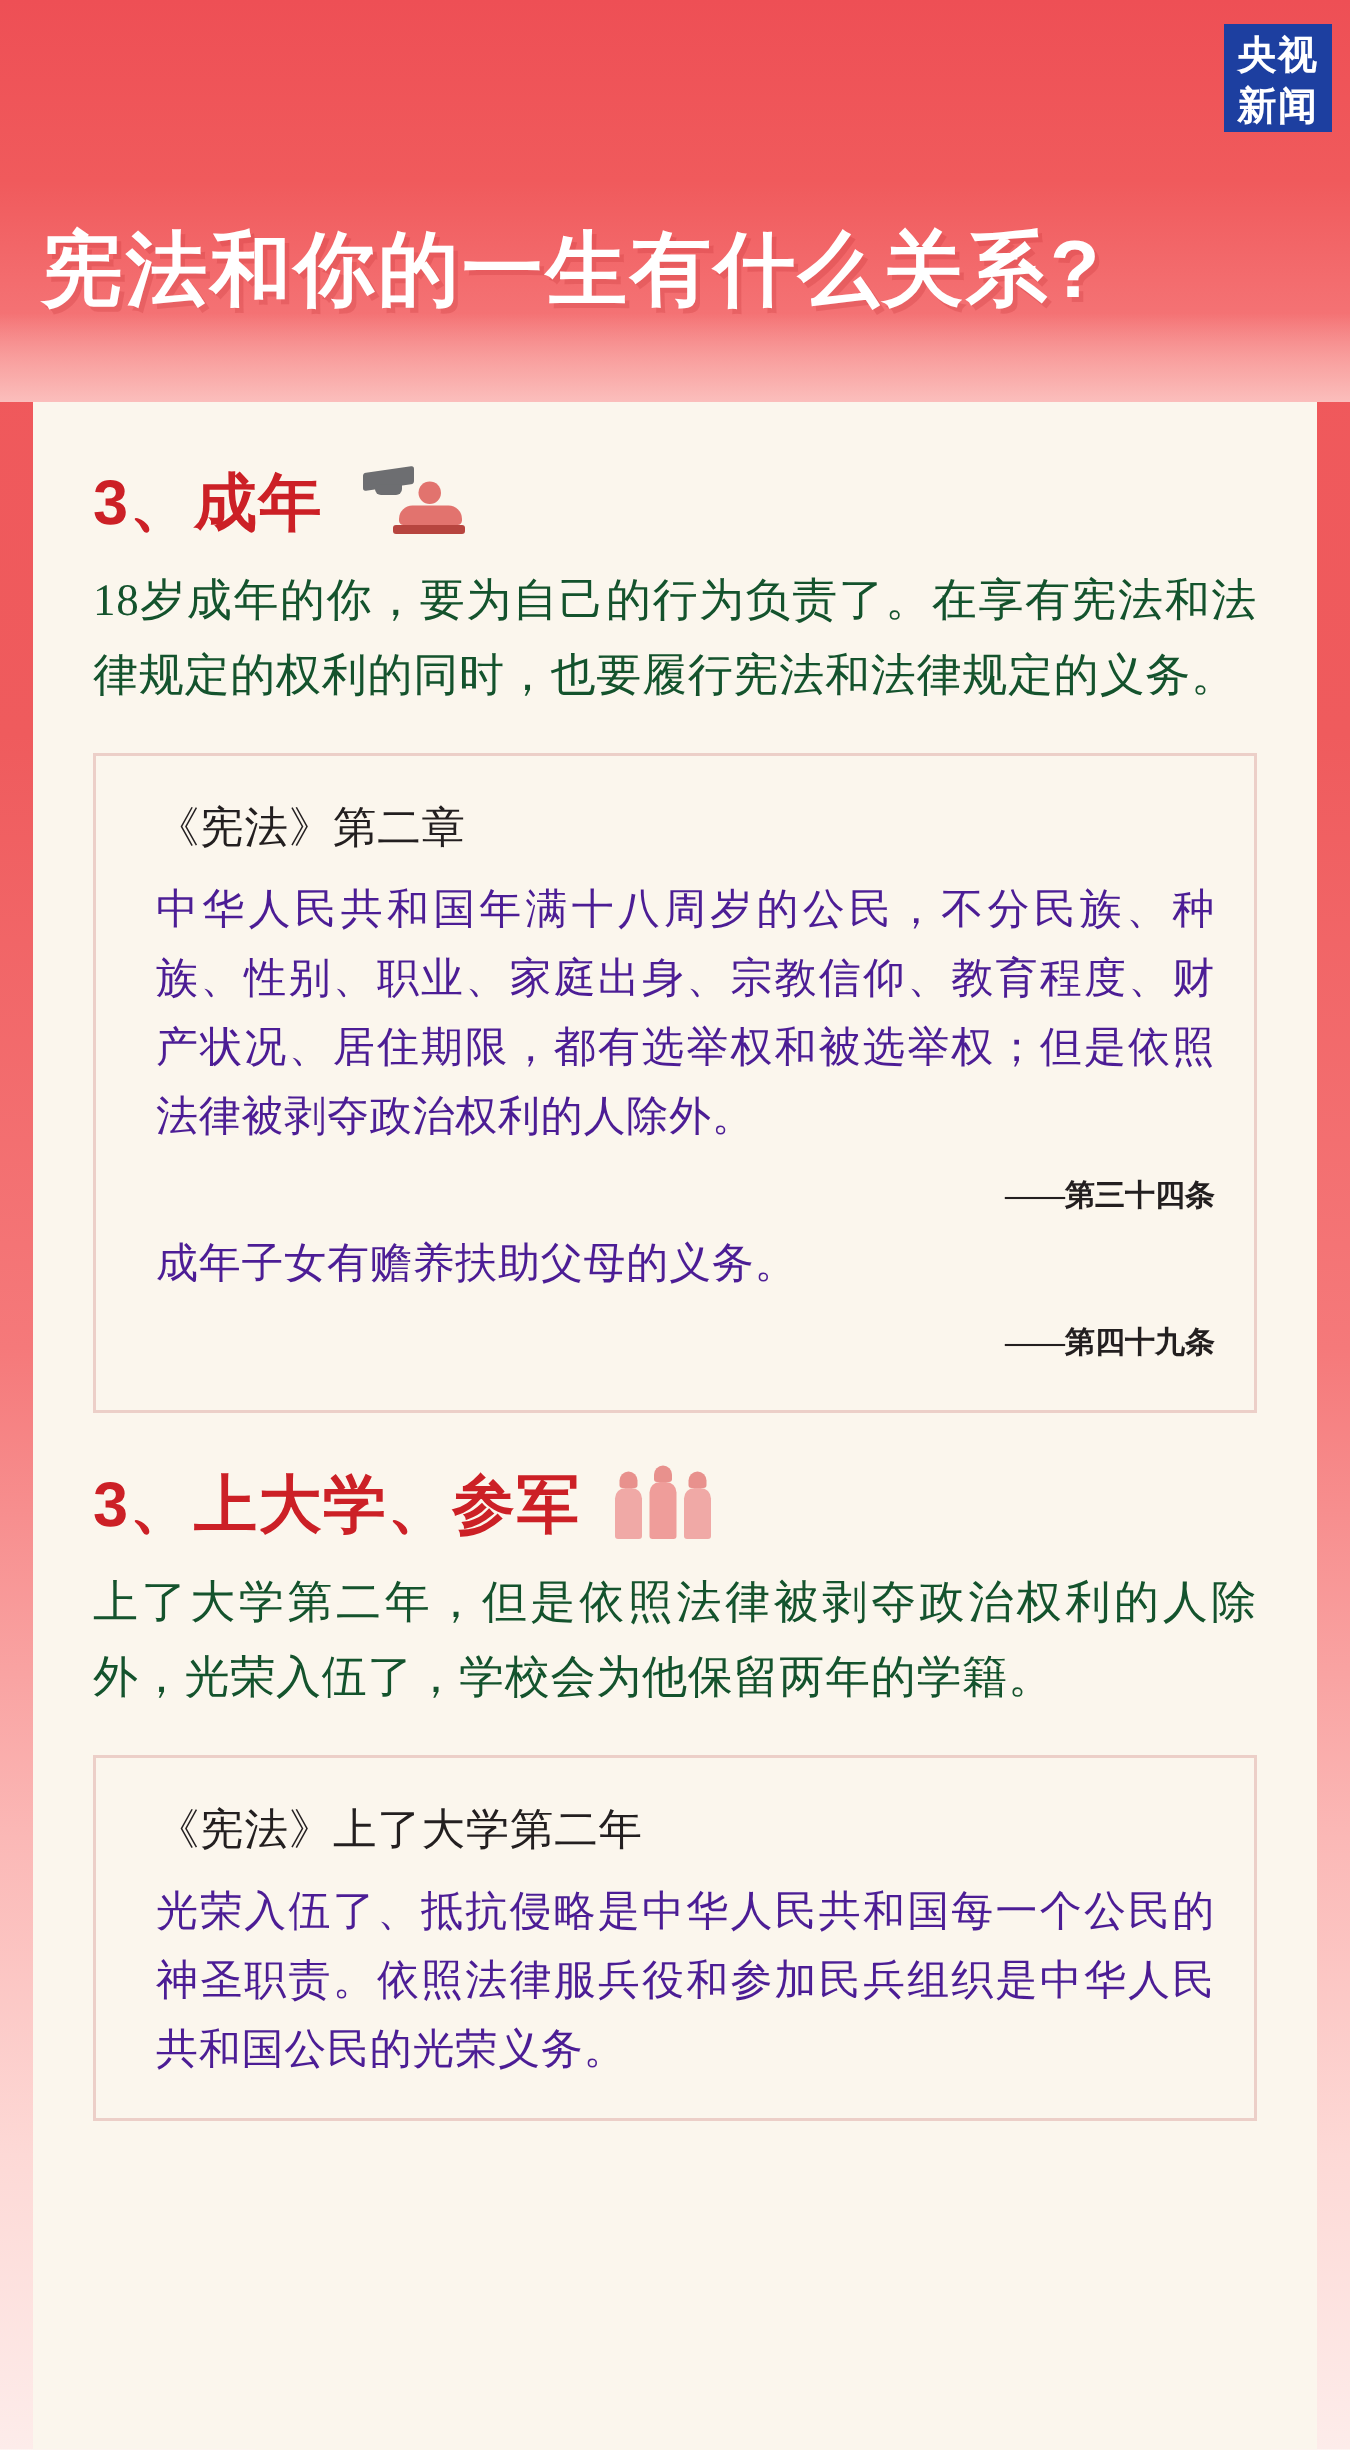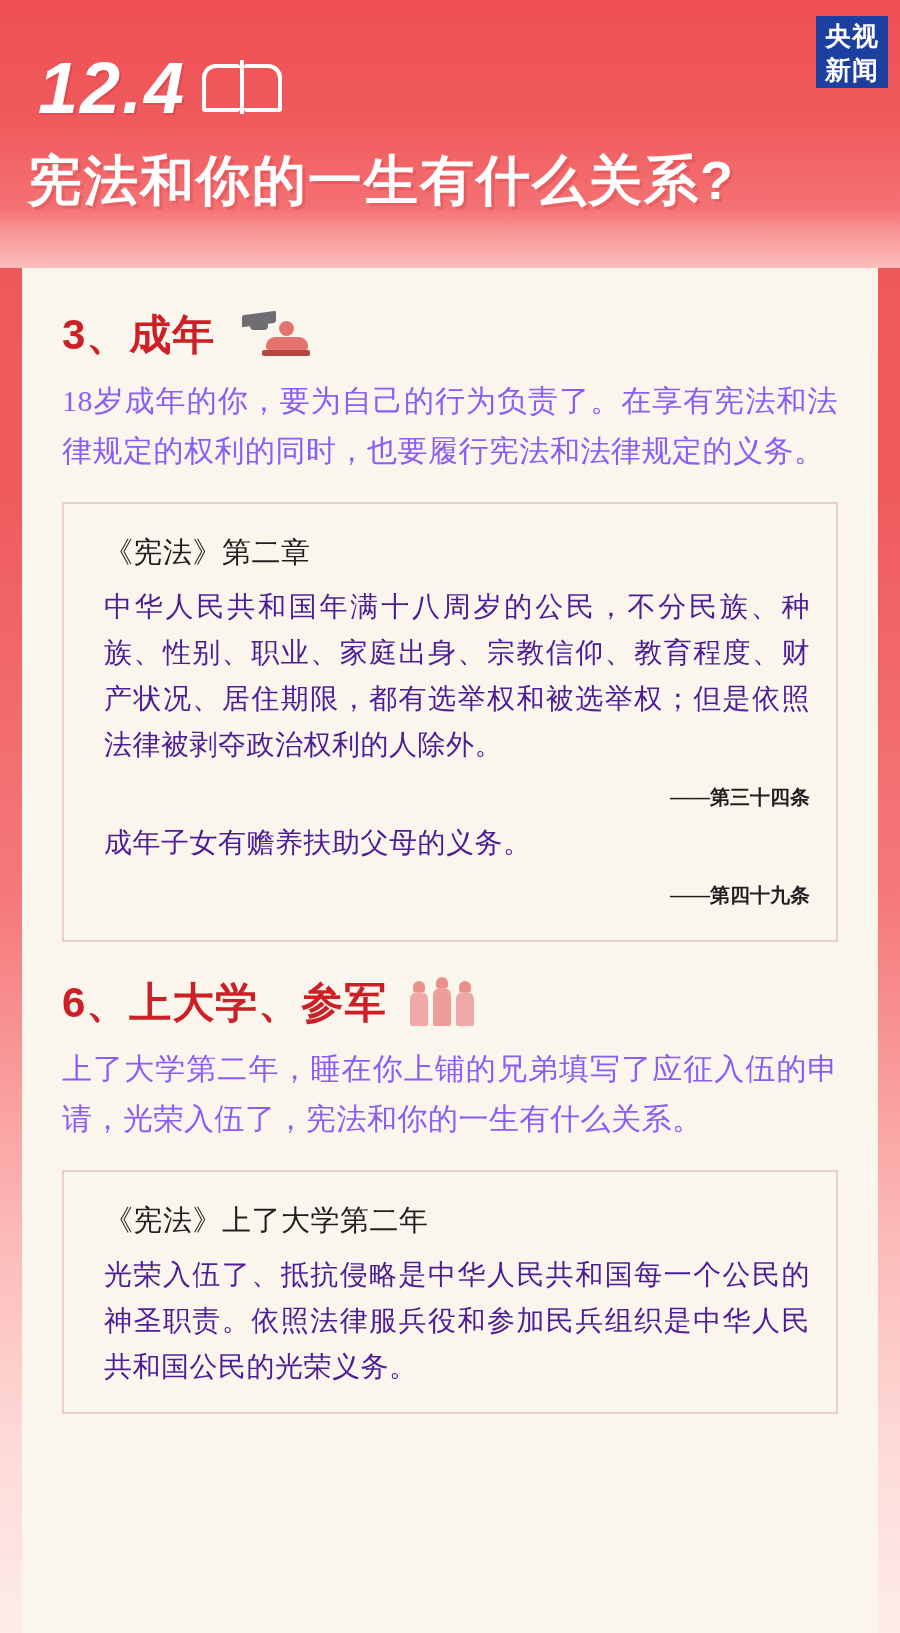--- a/index.html
+++ b/index.html
@@ -203,21 +203,21 @@
     left: 3px; top: -11px;
     width: 12px; height: 11px;
     background: #e8918d;
     border-radius: 6px 6px 2px 2px;
   }
   .icon-troops i.a { left: 0; }
   .icon-troops i.b { left: 23px; background: #ef9d9a; height: 38px; }
   .icon-troops i.c { left: 46px; }
 
   .body-text {
-    color: #8b5cf6;
+    color: #14532d;
     font-size: 30px;
     line-height: 50px;
     letter-spacing: 0.5px;
     margin: 0 0 26px 0;
     text-align: justify;
   }
 
   .quote-box {
     border: 2px solid #eccfc8;
     padding: 26px 26px 22px 40px;
@@ -253,28 +253,20 @@
 
 <div class="poster">
 
   <div class="header">
 
     <div class="cctv-badge">
       <div>央视</div>
       <div>新闻</div>
     </div>
 
-    <div class="date-row">
-      <div class="date-text">12.4</div>
-      <div class="book-icon">
-        <span class="pg left"></span>
-        <span class="pg right"></span>
-        <span class="spine"></span>
-      </div>
-    </div>
 
     <div class="headline">宪法和你的一生有什么关系?</div>
   </div>
 
   <div class="card">
 
     <div class="section">
       <h2 class="sec-title">
         <span>3、成年</span>
         <span class="icon-grad">
@@ -291,28 +283,28 @@
         <div class="quote-title">《宪法》第二章</div>
         <p class="quote-text">中华人民共和国年满十八周岁的公民，不分民族、种族、性别、职业、家庭出身、宗教信仰、教育程度、财产状况、居住期限，都有选举权和被选举权；但是依照法律被剥夺政治权利的人除外。</p>
         <p class="quote-src">——第三十四条</p>
         <p class="quote-text">成年子女有赡养扶助父母的义务。</p>
         <p class="quote-src">——第四十九条</p>
       </div>
     </div>
 
     <div class="section">
       <h2 class="sec-title">
-        <span>6、上大学、参军</span>
+        <span>3、上大学、参军</span>
         <span class="icon-troops">
           <i class="a"></i>
             <i class="b"></i>
             <i class="c"></i>
         </span>
       </h2>
-      <p class="body-text">上了大学第二年，睡在你上铺的兄弟填写了应征入伍的申请，光荣入伍了，宪法和你的一生有什么关系。</p>
+      <p class="body-text">上了大学第二年，但是依照法律被剥夺政治权利的人除外，光荣入伍了，学校会为他保留两年的学籍。</p>
 
       <div class="quote-box">
         <div class="quote-title">《宪法》上了大学第二年</div>
         <p class="quote-text">光荣入伍了、抵抗侵略是中华人民共和国每一个公民的神圣职责。依照法律服兵役和参加民兵组织是中华人民共和国公民的光荣义务。</p>
       </div>
     </div>
 
   </div>
 </div>
 

